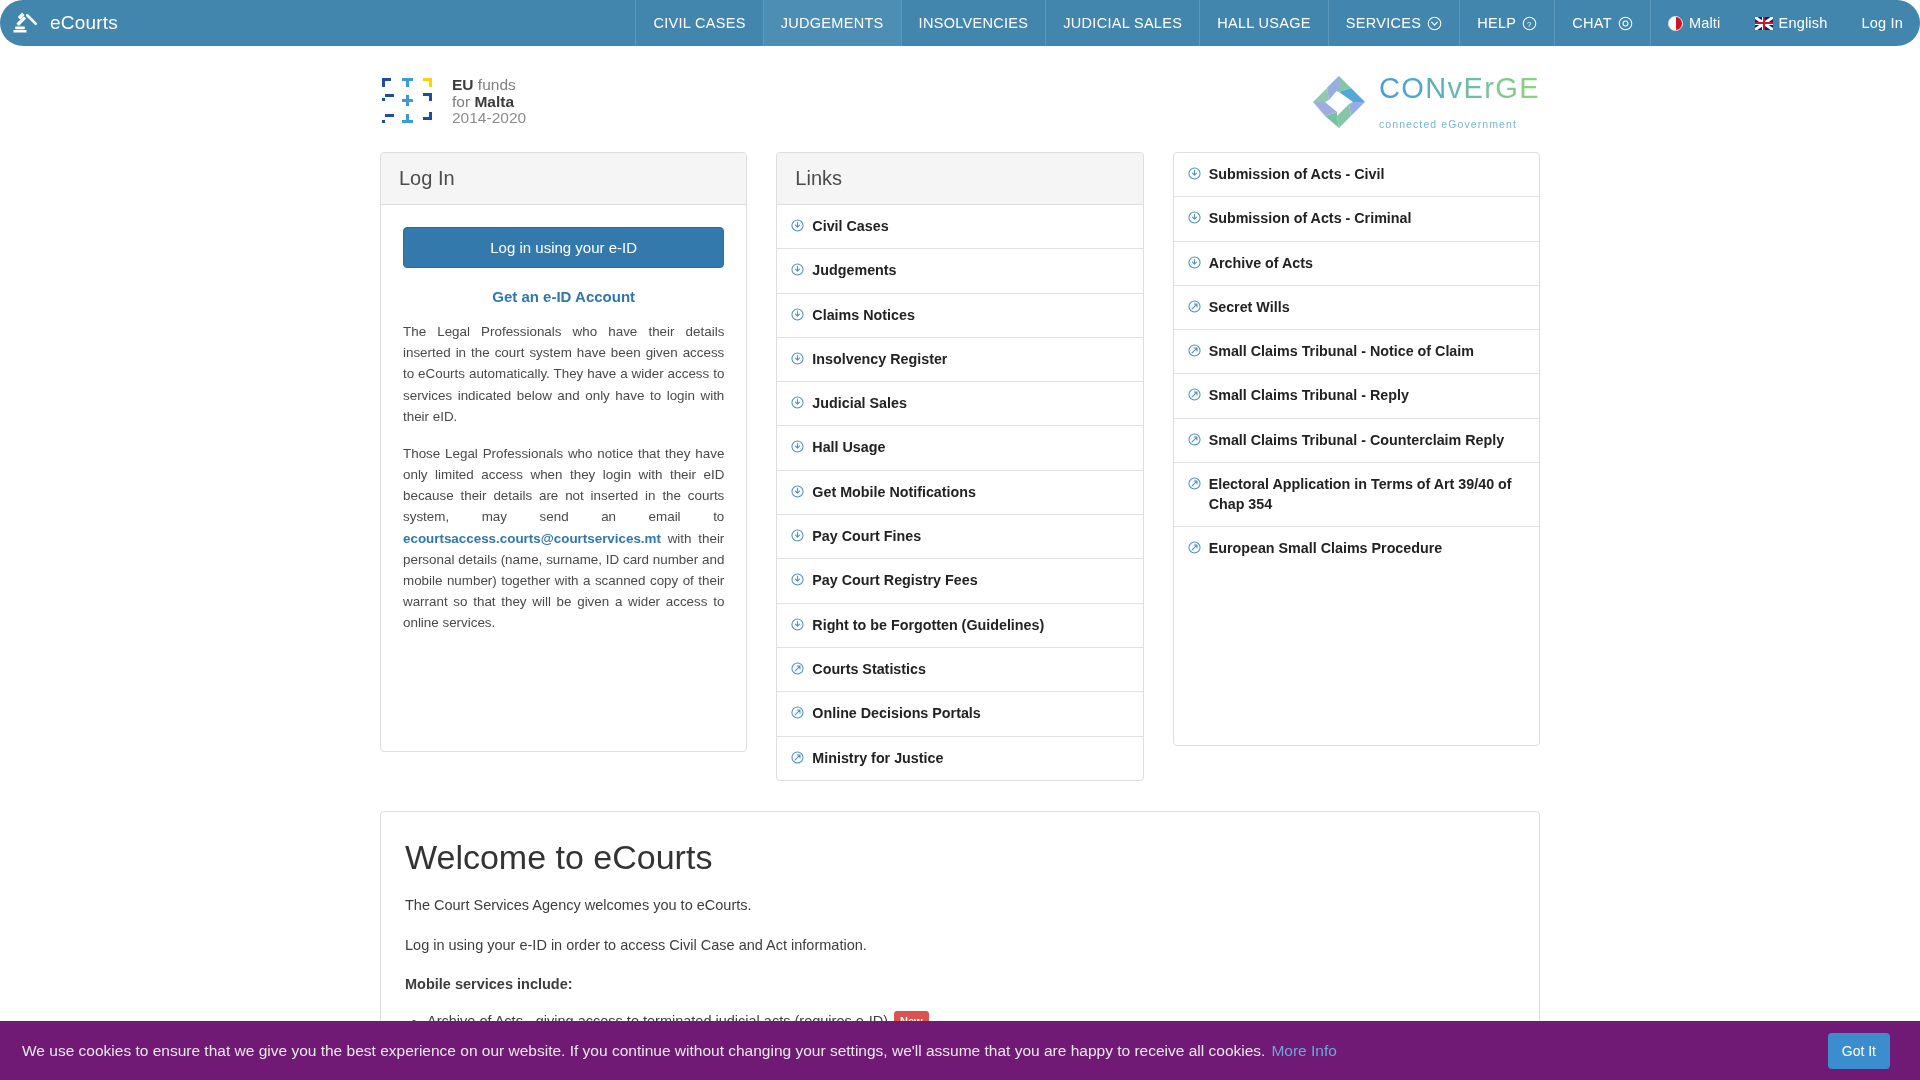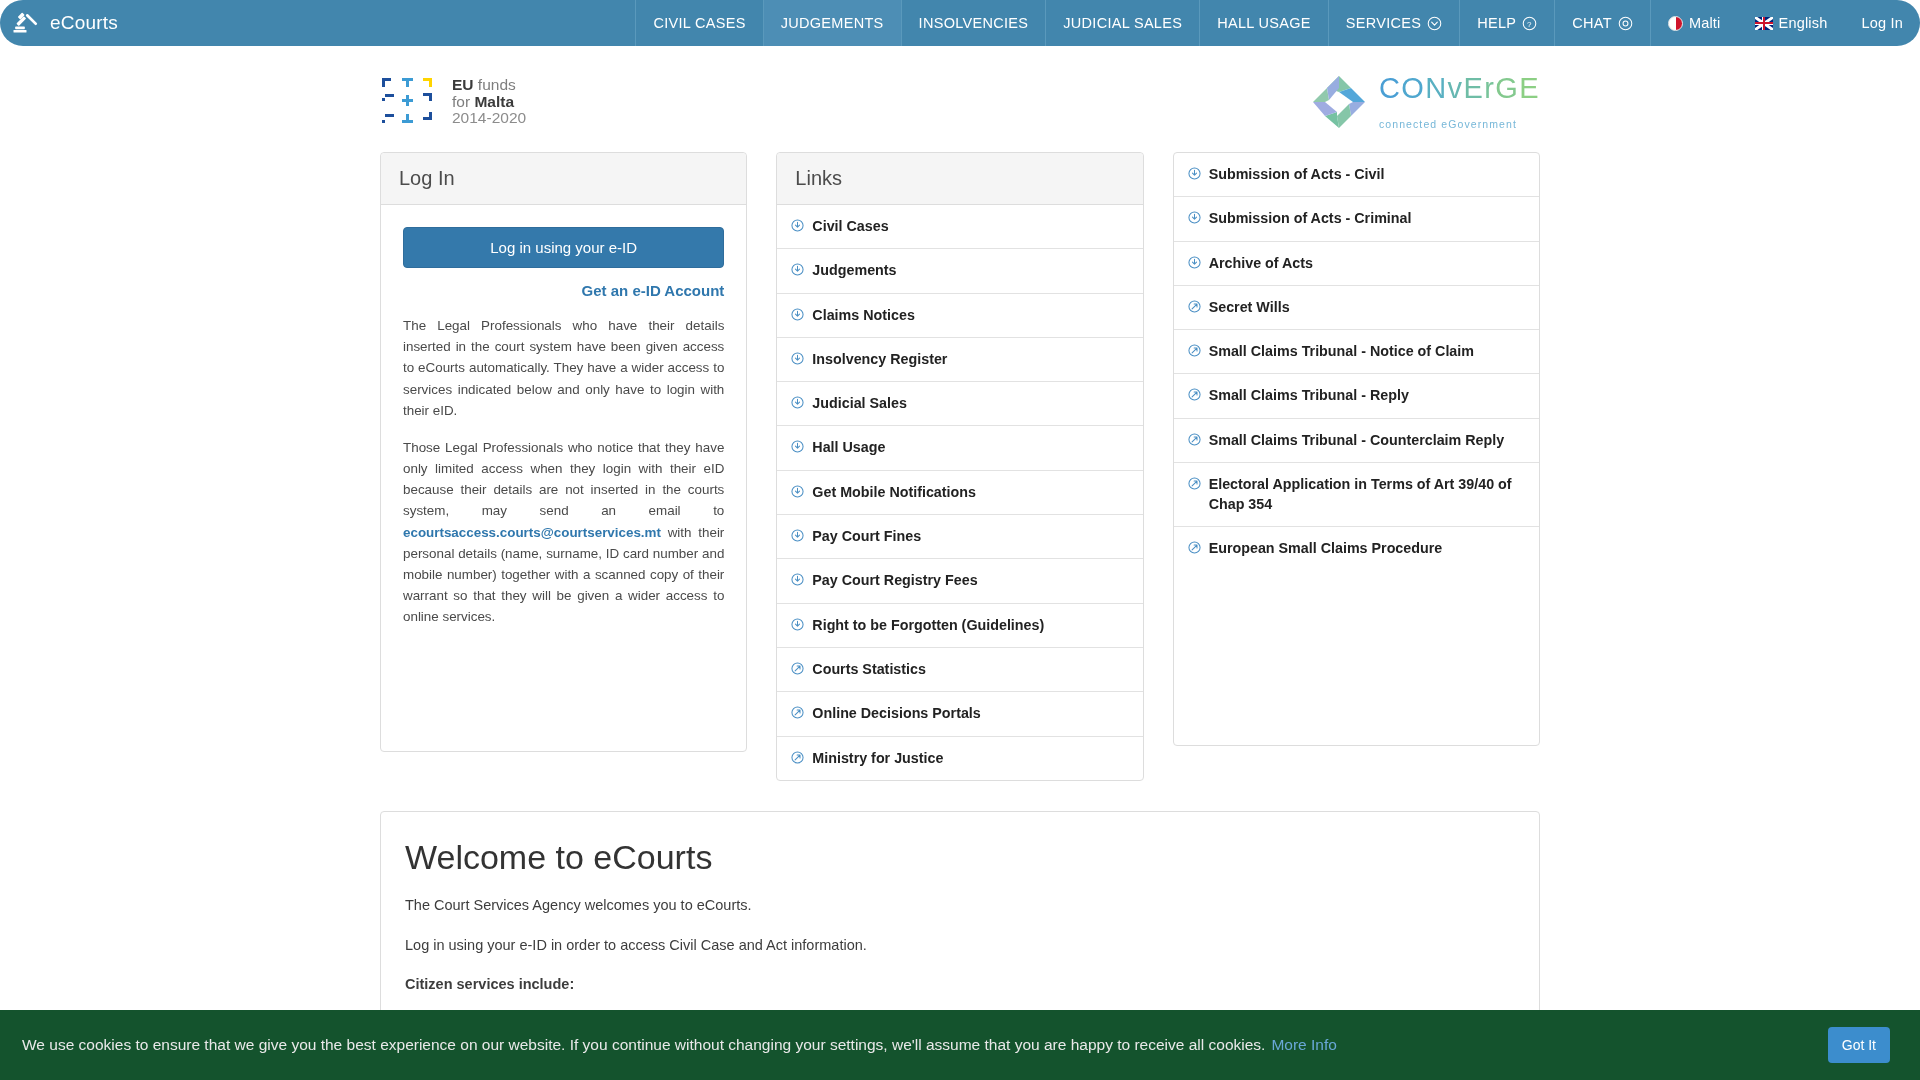--- a/index.html
+++ b/index.html
@@ -143,23 +143,23 @@
     border: 1px solid #2f6d9c;
     color:#fff;
     font-size: 15px;
     padding: 11px 10px;
     border-radius: 4px;
     text-align:center;
     cursor:pointer;
     font-family: "Liberation Sans", sans-serif;
   }
   .link-eid {
-    display:block; text-align:right;
+    display:block; text-align:center;
     color:#2f77ad; font-weight:bold; font-size:15px;
-    text-decoration:none; margin-top: 14px;
+    text-decoration:none; margin-top: 20px;
   }
   .para {
     margin-top: 16px;
     font-size: 13.4px;
     line-height: 1.58;
     color: #4a4a4a;
     text-align: justify;
   }
   .para a { color:#2f77ad; font-weight: bold; text-decoration:none; }
 
@@ -220,22 +220,22 @@
     padding: 2px 6px;
     margin-left: 6px;
     vertical-align: 1px;
   }
 
   
   .cookiebar {
     position: absolute;
     left:0; bottom:0;
     width: 1920px;
-    height: 70px;
-    background: #14532d;
+    height: 59px;
+    background: #701a75;
     color:#e9e9e9;
     display:flex;
     align-items:center;
     padding: 0 30px 0 22px;
     font-size: 15.5px;
     z-index: 50;
   }
   .cookietext { flex: 1 1 auto; }
   .cookietext a { color:#6aa8d8; text-decoration:none; margin-left: 6px;}
   .btn-got {
@@ -612,21 +612,21 @@
             </a>
           </div>
         </div>
 
       </div>
 
       <div class="welcome">
         <h1>Welcome to eCourts</h1>
         <p>The Court Services Agency welcomes you to eCourts.</p>
         <p>Log in using your e-ID in order to access Civil Case and Act information.</p>
-        <p class="strong">Citizen services include:</p>
+        <p class="strong">Mobile services include:</p>
         <ul>
           <li>
             <span>Archive of Acts - giving access to terminated judicial acts (requires e-ID)</span><span class="badge-new">New</span>
           </li>
         </ul>
       </div>
 
     </div>
   </div>
 

